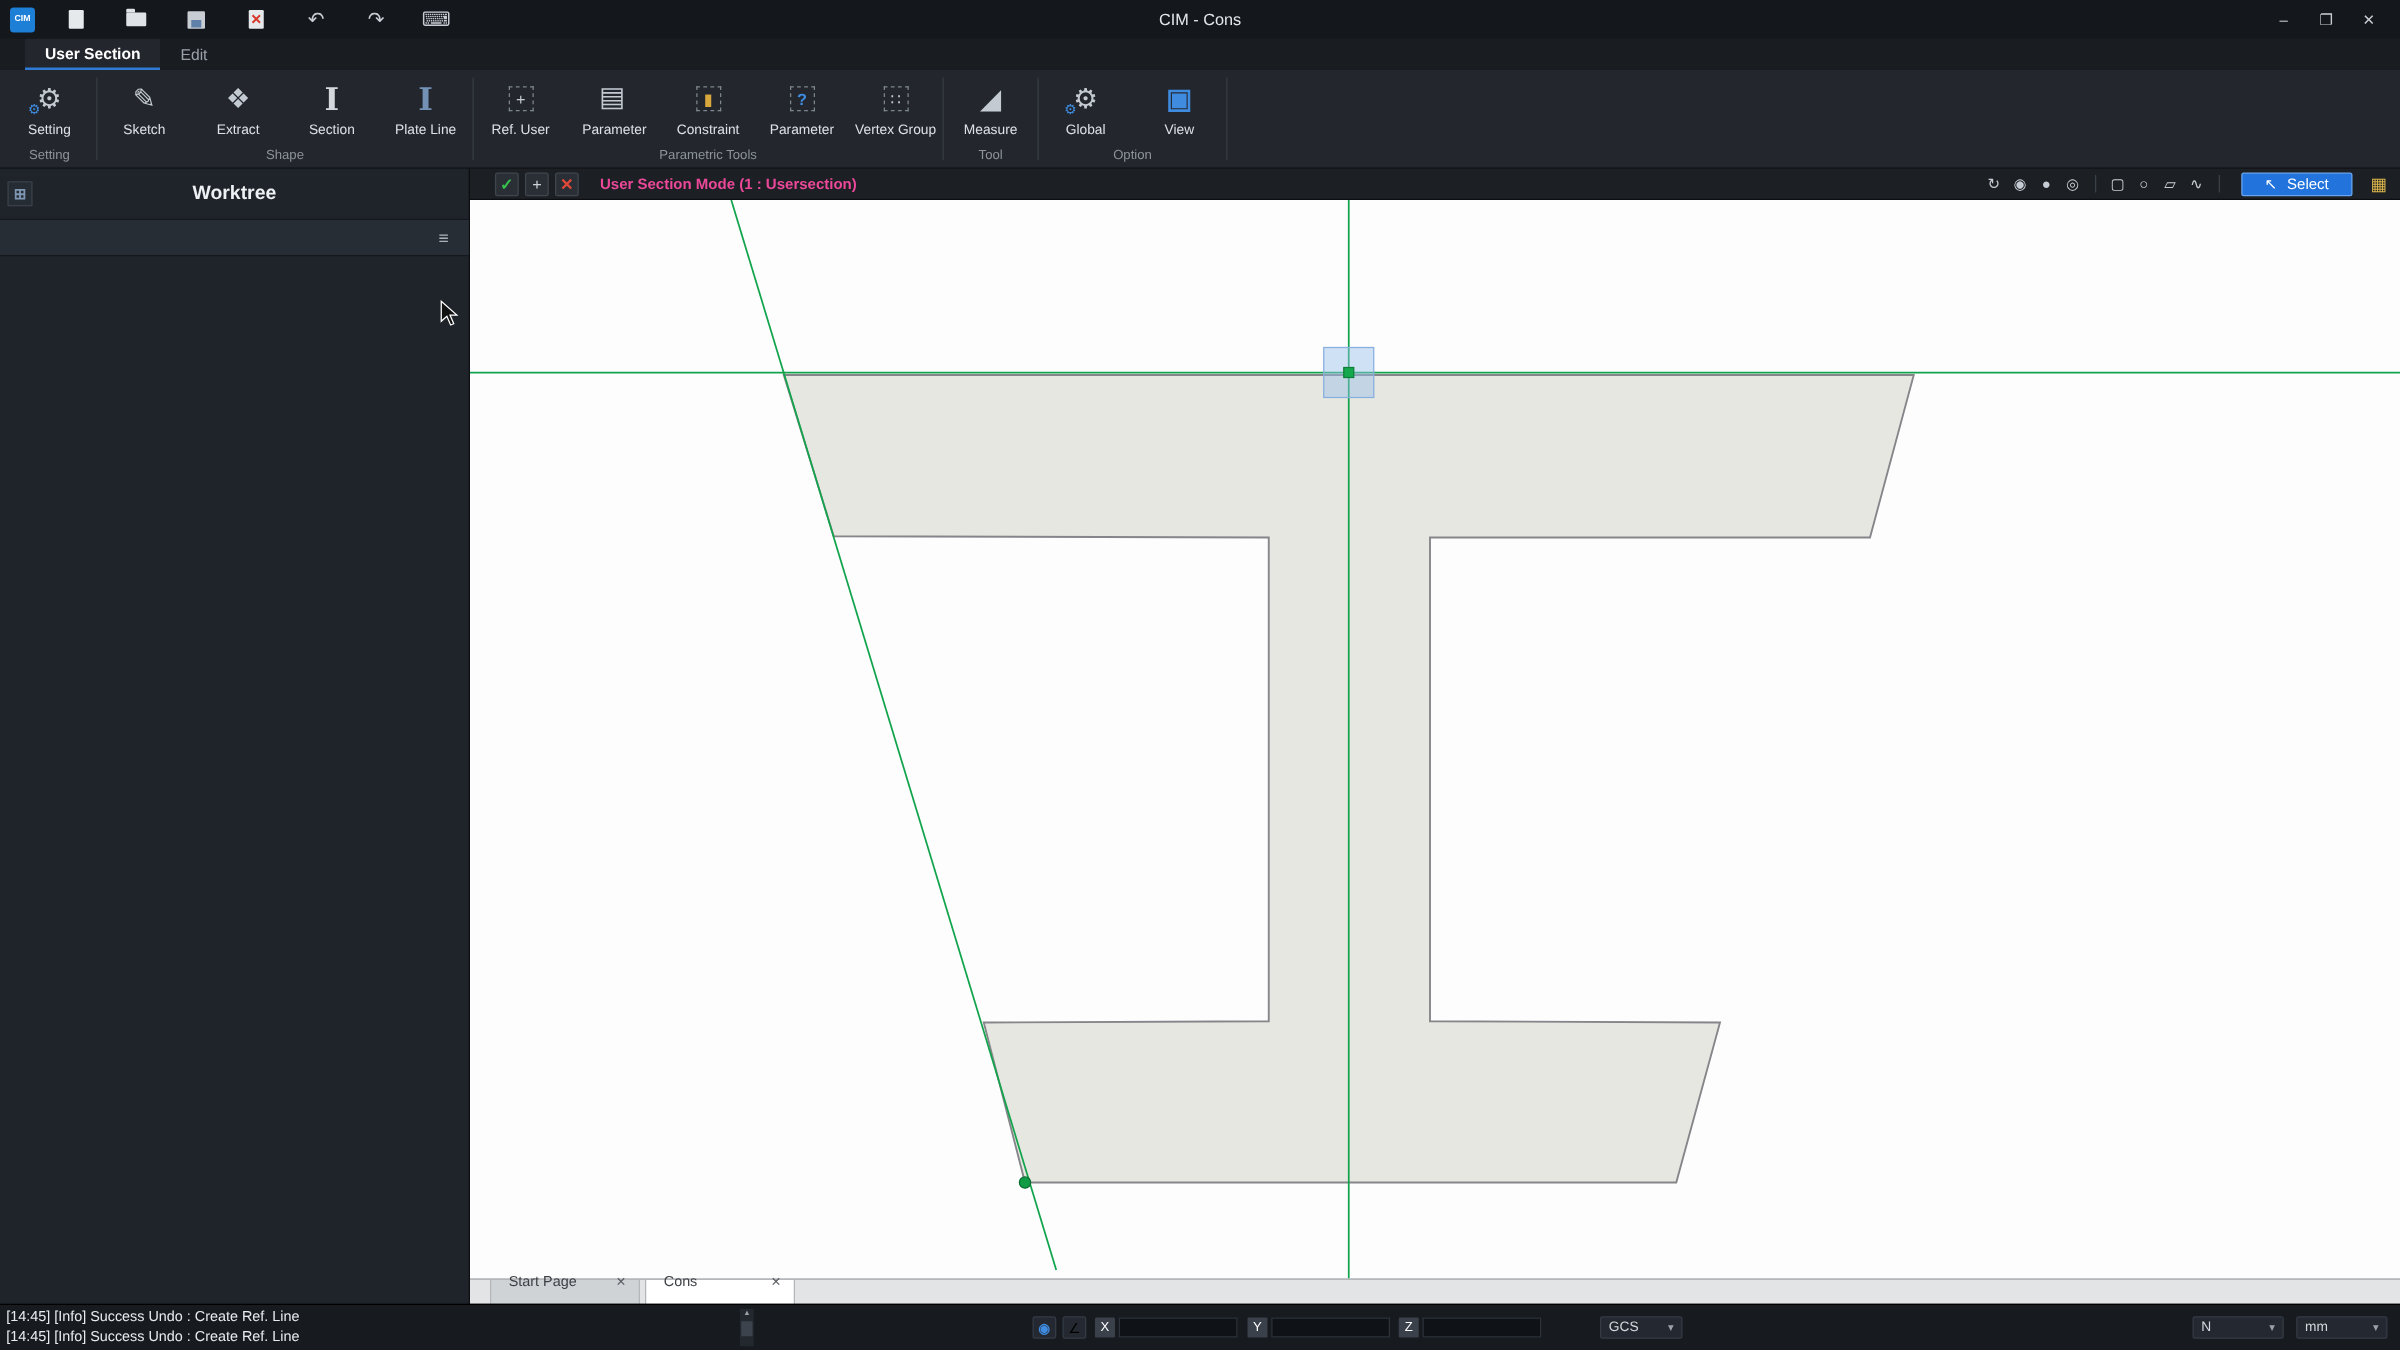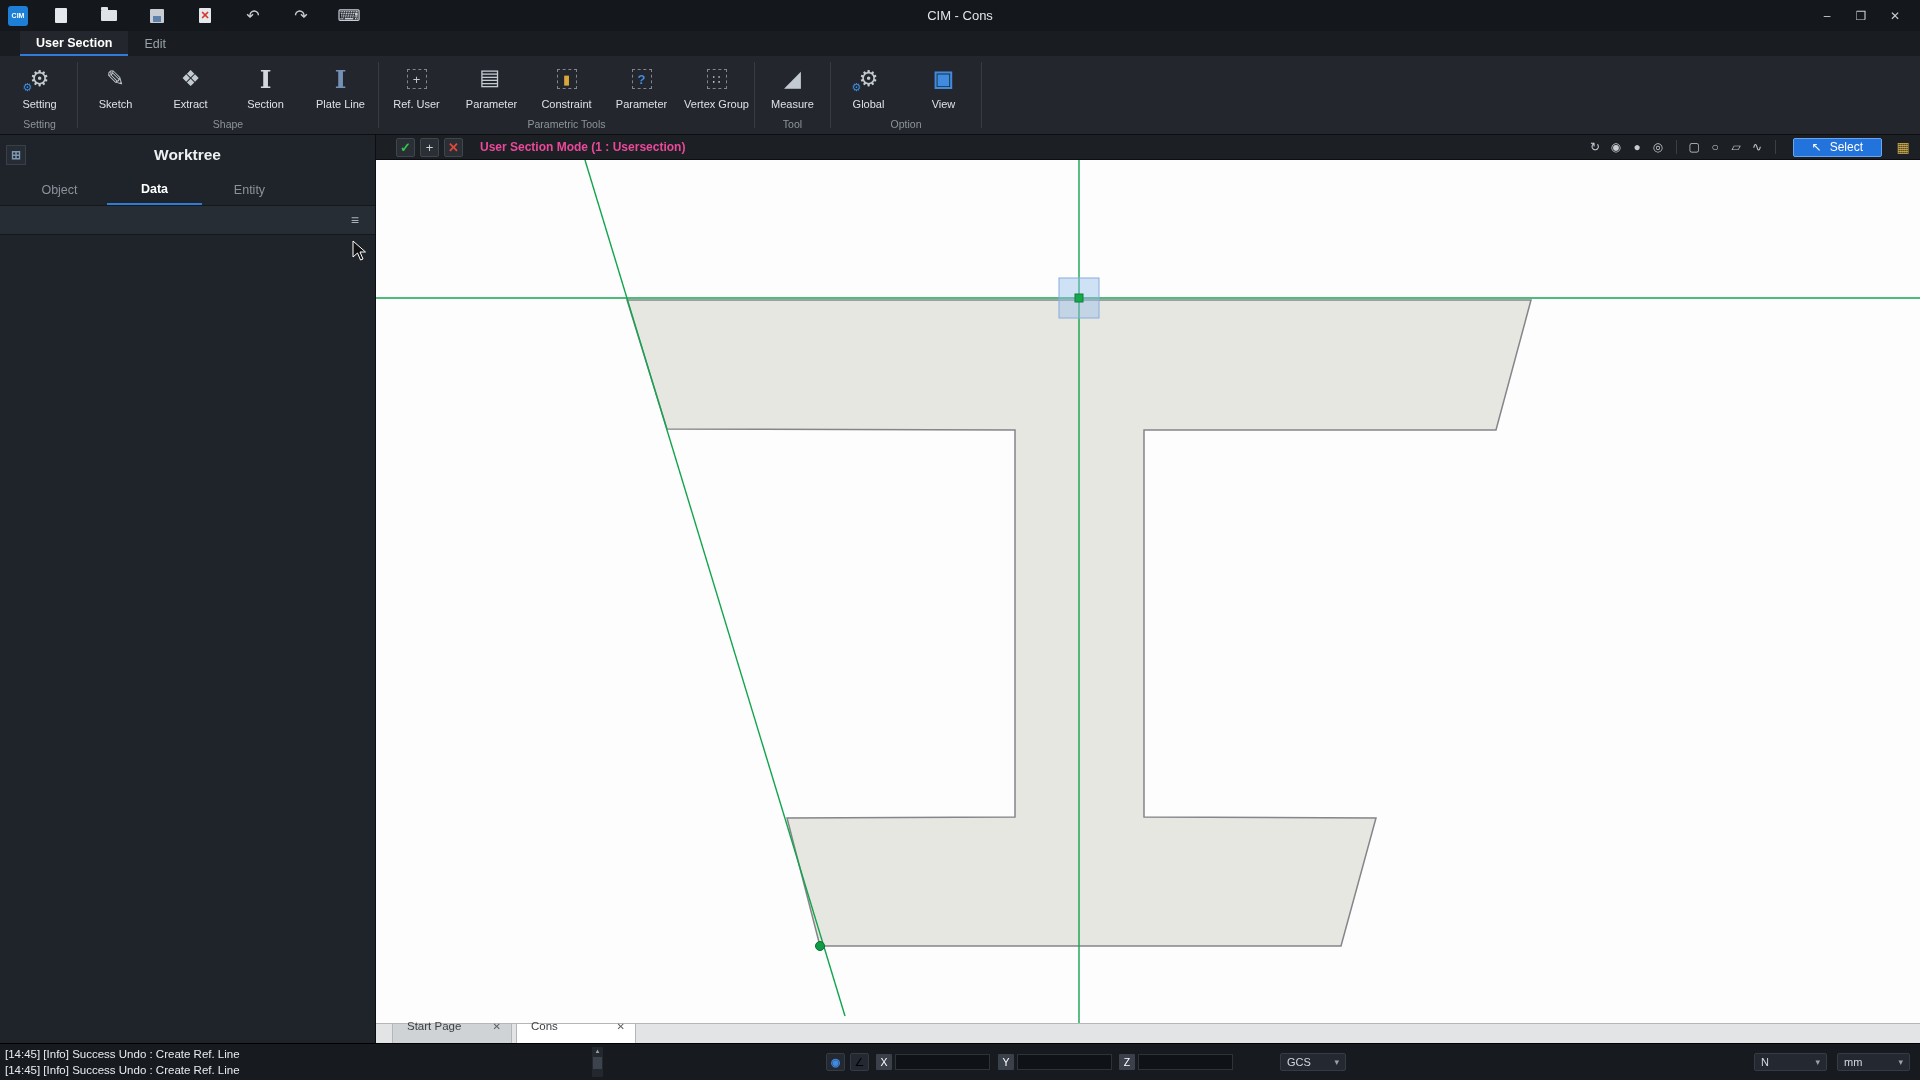--- a/index.html
+++ b/index.html
@@ -234,25 +234,20 @@
     <div class="rsep"></div>
   </div>
 
   <div class="sidebar">
     <div class="sb-header">
       <div class="sb-tree-btn">
           <span>⊞</span>
         </div>
       <span>Worktree</span>
     </div>
-    <div class="sb-tabs">
-      <div class="sb-tab">Object</div>
-      <div class="sb-tab active">Data</div>
-      <div class="sb-tab">Entity</div>
-    </div>
     <div class="sb-strip">
       <span>≡</span>
     </div>
   </div>
 
   <div class="cv-toolbar">
     <div class="cv-btn cv-check">
         <span>✓</span>
       </div>
     <div class="cv-btn cv-plus">

